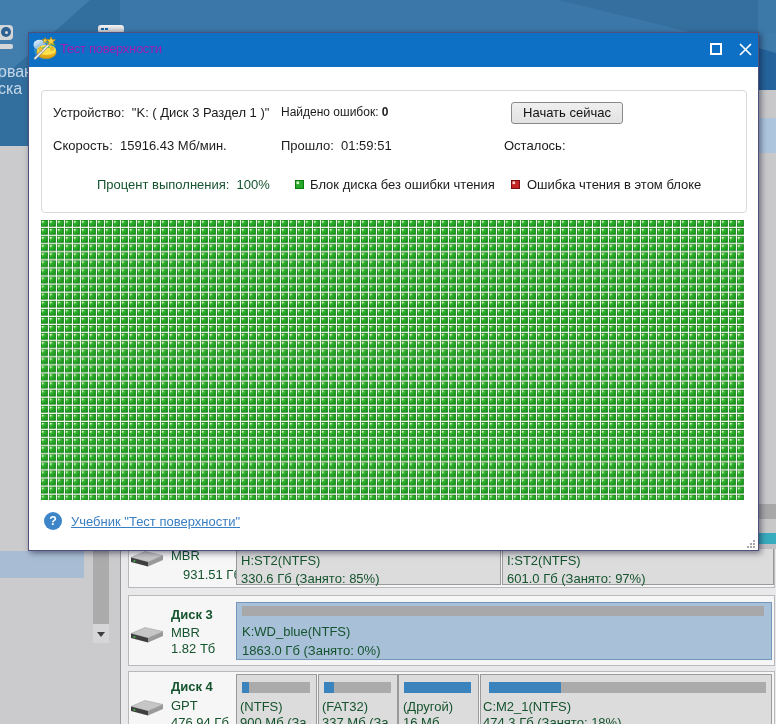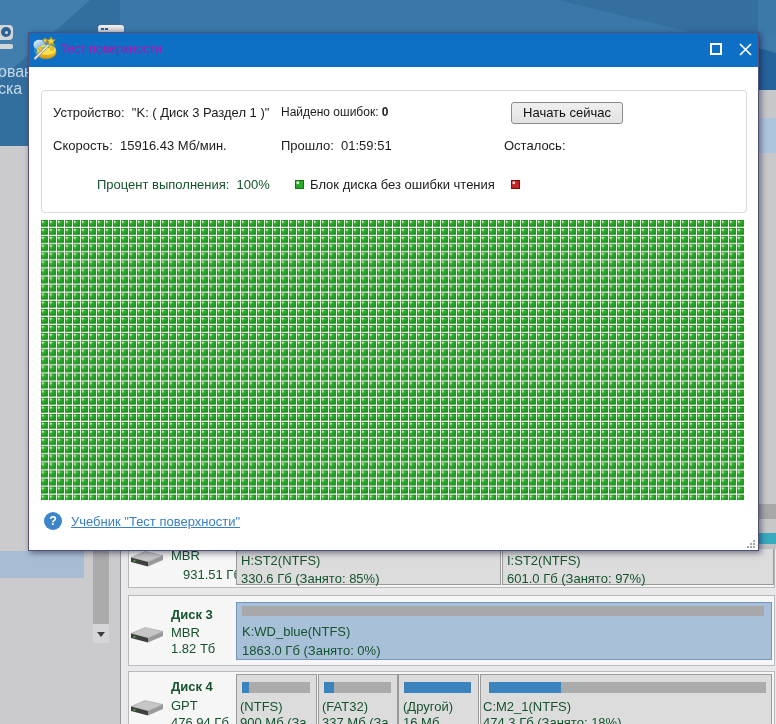--- a/index.html
+++ b/index.html
@@ -173,20 +173,21 @@
     <rect x="0" y="0" width="9" height="9" fill="#0d7a0d"></rect>
     <rect x="1" y="1" width="7" height="7" fill="#28a828"></rect>
     <rect x="1.5" y="1.5" width="2.6" height="2.6" fill="#d6f6cc"></rect>
   </svg>
   <div class="abs" style="left:281px;top:144px;font-size:13px;color:#1b1b1b;">Блок диска без ошибки чтения</div>
   <svg class="abs" style="left:482px;top:147px;" width="9" height="9" viewBox="0 0 9 9">
     <rect x="0" y="0" width="9" height="9" fill="#7a0d0d"></rect>
     <rect x="1" y="1" width="7" height="7" fill="#c42424"></rect>
     <rect x="1.5" y="1.5" width="2.6" height="2.6" fill="#f6d0cc"></rect>
   </svg>
+  <div class="abs" style="left:498px;top:144px;font-size:13px;color:#1b1b1b;">Ошибка чтения в этом блоке</div>
 
   <svg class="abs" style="left:12px;top:187px;" width="703" height="280" viewBox="0 0 703 280">
     <defs>
       <linearGradient id="cell" x1="0" y1="0" x2="1" y2="1">
         <stop offset="0" stop-color="#98ee74"></stop>
         <stop offset="0.45" stop-color="#2cad2c"></stop>
         <stop offset="1" stop-color="#128a18"></stop>
       </linearGradient>
       <pattern id="gb" width="8.0" height="8.08" patternUnits="userSpaceOnUse">
         <rect x="0" y="0" width="8" height="8.08" fill="#f4faf2"></rect>

